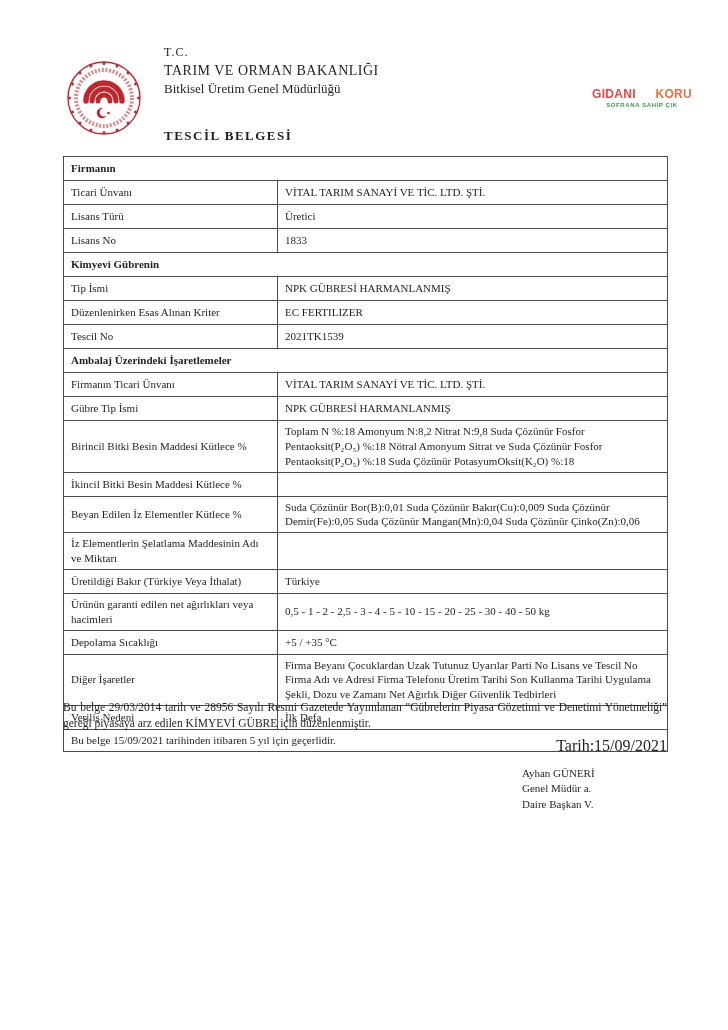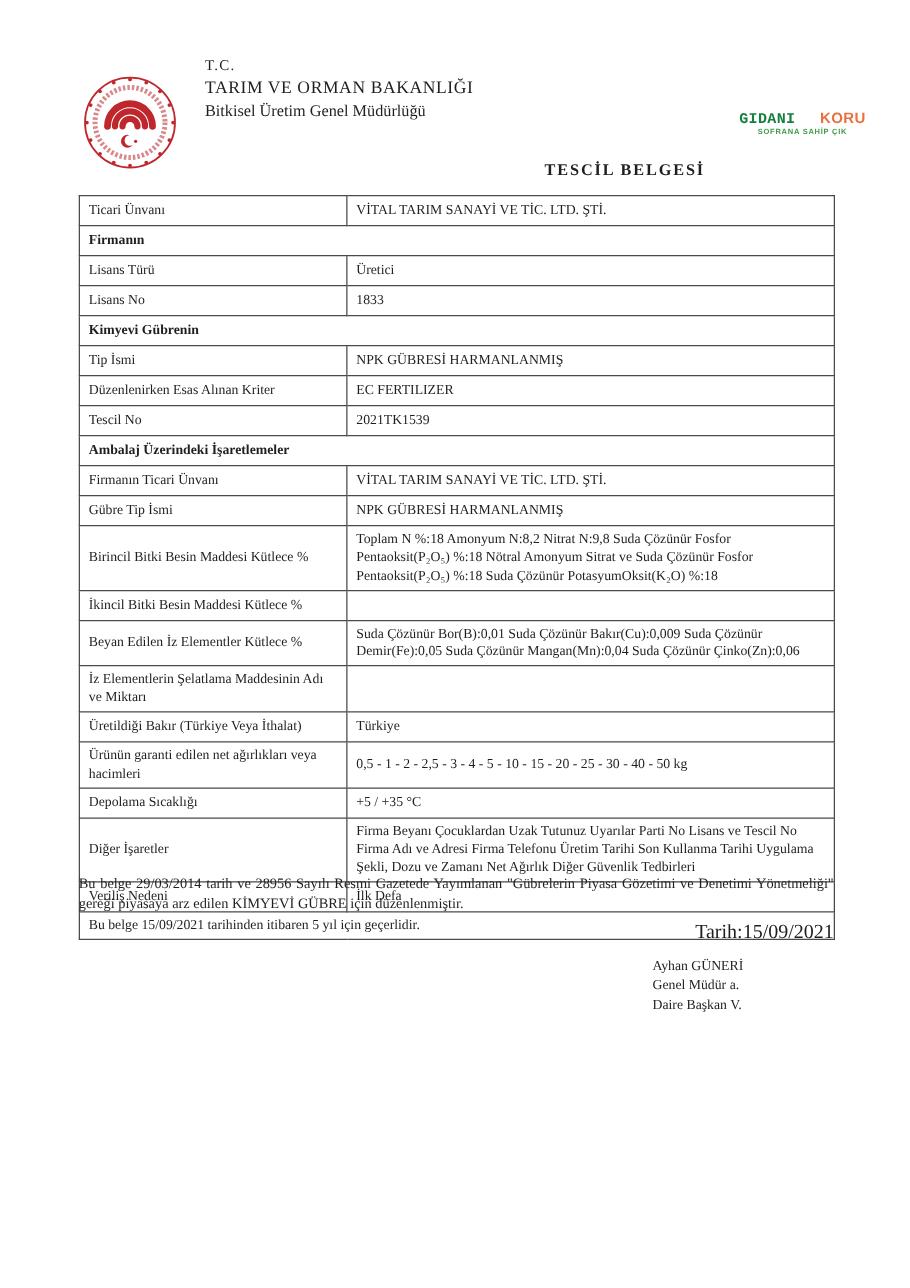--- a/index.html
+++ b/index.html
@@ -16,29 +16,29 @@
   .emblem{position:absolute;left:66px;top:60px;width:76px;height:76px;}
   .head-center{
     position:absolute;left:164px;top:44px;width:400px;
     text-align:left;font-weight:normal;line-height:1.4;
   }
   .head-tc{font-size:12px;letter-spacing:1px;}
   .head-ministry{font-size:14px;letter-spacing:.5px;}
   .head-directorate{font-size:13px;}
   .doc-title{
     position:absolute;left:164px;top:128px;width:400px;
-    text-align:right;font-weight:bold;font-size:13px;letter-spacing:1.5px;
+    text-align:left;font-weight:bold;font-size:13px;letter-spacing:1.5px;
   }
   .campaign{
     position:absolute;left:586px;top:88px;width:112px;
     text-align:center;font-family:"Liberation Sans","DejaVu Sans",sans-serif;
     line-height:1.1;
   }
   .campaign .l1{font-size:12px;font-weight:bold;letter-spacing:.3px;}
-  .campaign .l1 .a{color:#15803d;font-family:Liberation Mono, monospace;}
+  .campaign .l1 .a{color:#ef4444;}
   .campaign .l1 .b{color:#e87140;margin-left:16px;}
   .campaign .l2{font-size:6px;font-weight:bold;color:#3f9b47;letter-spacing:.6px;margin-top:1px;}
 
   
   table.cert{
     position:absolute;left:63px;top:156px;width:604px;
     border-collapse:collapse;table-layout:fixed;
     font-size:11px;line-height:1.35;
   }
   table.cert td{
@@ -120,25 +120,25 @@
     <div class="l2">SOFRANA SAHİP ÇIK</div>
   </div>
 
   <table class="cert">
     <colgroup>
         <col class="c-label">
         <col class="c-value">
       </colgroup>
     <tbody>
       <tr>
+        <td class="sec" colspan="2">Firmanın</td>
+      </tr>
+      <tr>
         <td class="lbl">Ticari Ünvanı</td>
         <td class="val">VİTAL TARIM SANAYİ VE TİC. LTD. ŞTİ.</td>
-      </tr>
-      <tr>
-        <td class="sec" colspan="2">Firmanın</td>
       </tr>
       <tr>
         <td class="lbl">Lisans Türü</td>
         <td class="val">Üretici</td>
       </tr>
       <tr>
         <td class="lbl">Lisans No</td>
         <td class="val">1833</td>
       </tr>
       <tr>

